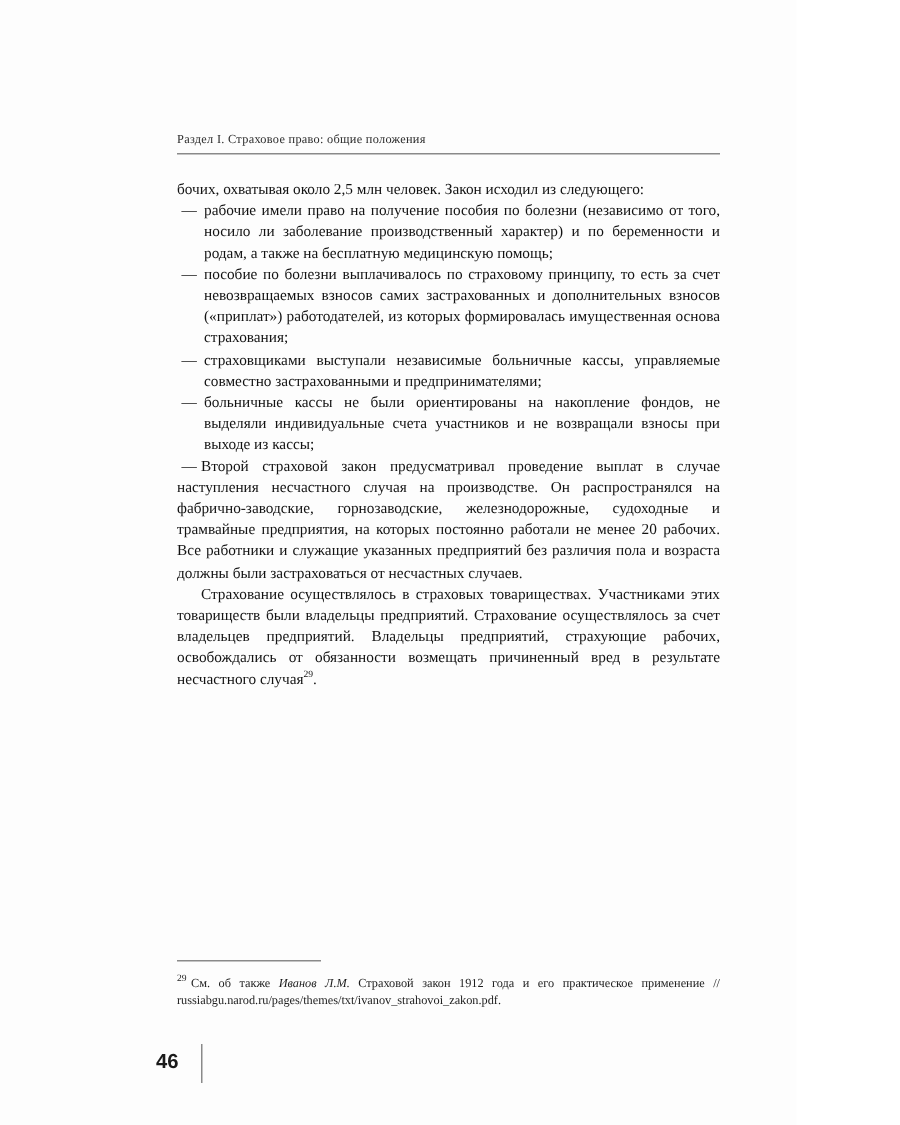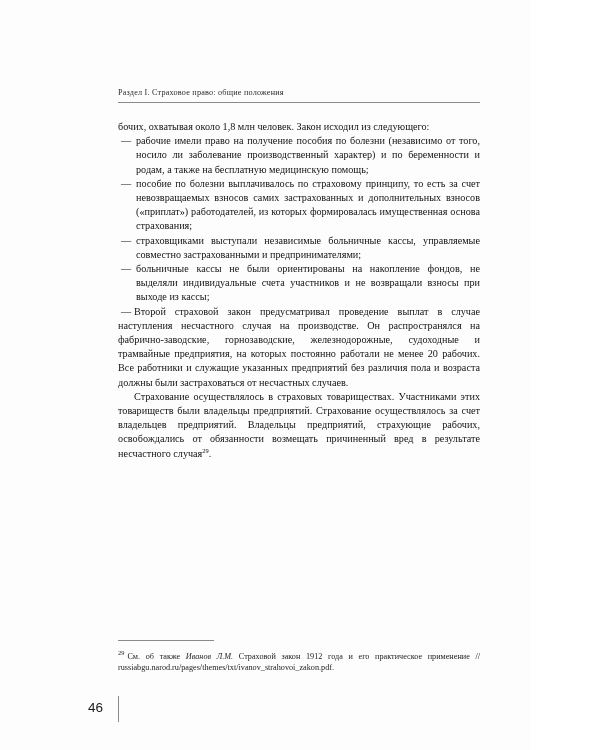--- a/index.html
+++ b/index.html
@@ -91,24 +91,25 @@
     margin-right: 3px;
   }
   .ital { font-style: italic; margin-top: 40px; }
   sup.fn-ref {
     font-size: 6.4px;
     vertical-align: super;
     line-height: 0;
   }
   .folio-wrap {
     position: absolute;
-    left: 88px;
+    left: 104px;
     top: 696px;
     width: 400px;
     height: 30px;
+    font-weight: bold;
   }
   .folio-num {
     position: absolute;
     left: 0px;
     top: 4px;
     font-size: 13.5px;
     color: #1a1a1a;
     font-family: "Liberation Sans", sans-serif;
   }
   .folio-bar {
@@ -123,21 +124,21 @@
 </head>
 <body>
 
 <div class="page">
 
   <div class="content">
 
     <div class="running-head">Раздел I. Страховое право: общие положения</div>
     <div class="rule"></div>
 
-    <p class="body-text">бочих, охватывая около 1,8 млн человек. Закон исходил из следующего:</p>
+    <p class="body-text">бочих, охватывая около 2,5 млн человек. Закон исходил из следующего:</p>
 
     <ul class="dashlist">
       <li><span class="dash">—</span><span>рабочие имели право на получение пособия по болезни (независимо от того, носило ли заболевание производственный характер) и по беременности и родам, а также на бесплатную медицинскую помощь;</span></li>
       <li><span class="dash">—</span><span>пособие по болезни выплачивалось по страховому принципу, то есть за счет невозвращаемых взносов самих застрахованных и дополнительных взносов («приплат») работодателей, из которых формировалась имущественная основа страхования;</span></li>
       <li><span class="dash">—</span><span>страховщиками выступали независимые больничные кассы, управляемые совместно застрахованными и предпринимателями;</span></li>
       <li><span class="dash">—</span><span>больничные кассы не были ориентированы на накопление фондов, не выделяли индивидуальные счета участников и не возвращали взносы при выходе из кассы;</span></li>
       <li><span class="dash">—</span></li>
     </ul>
 
 

